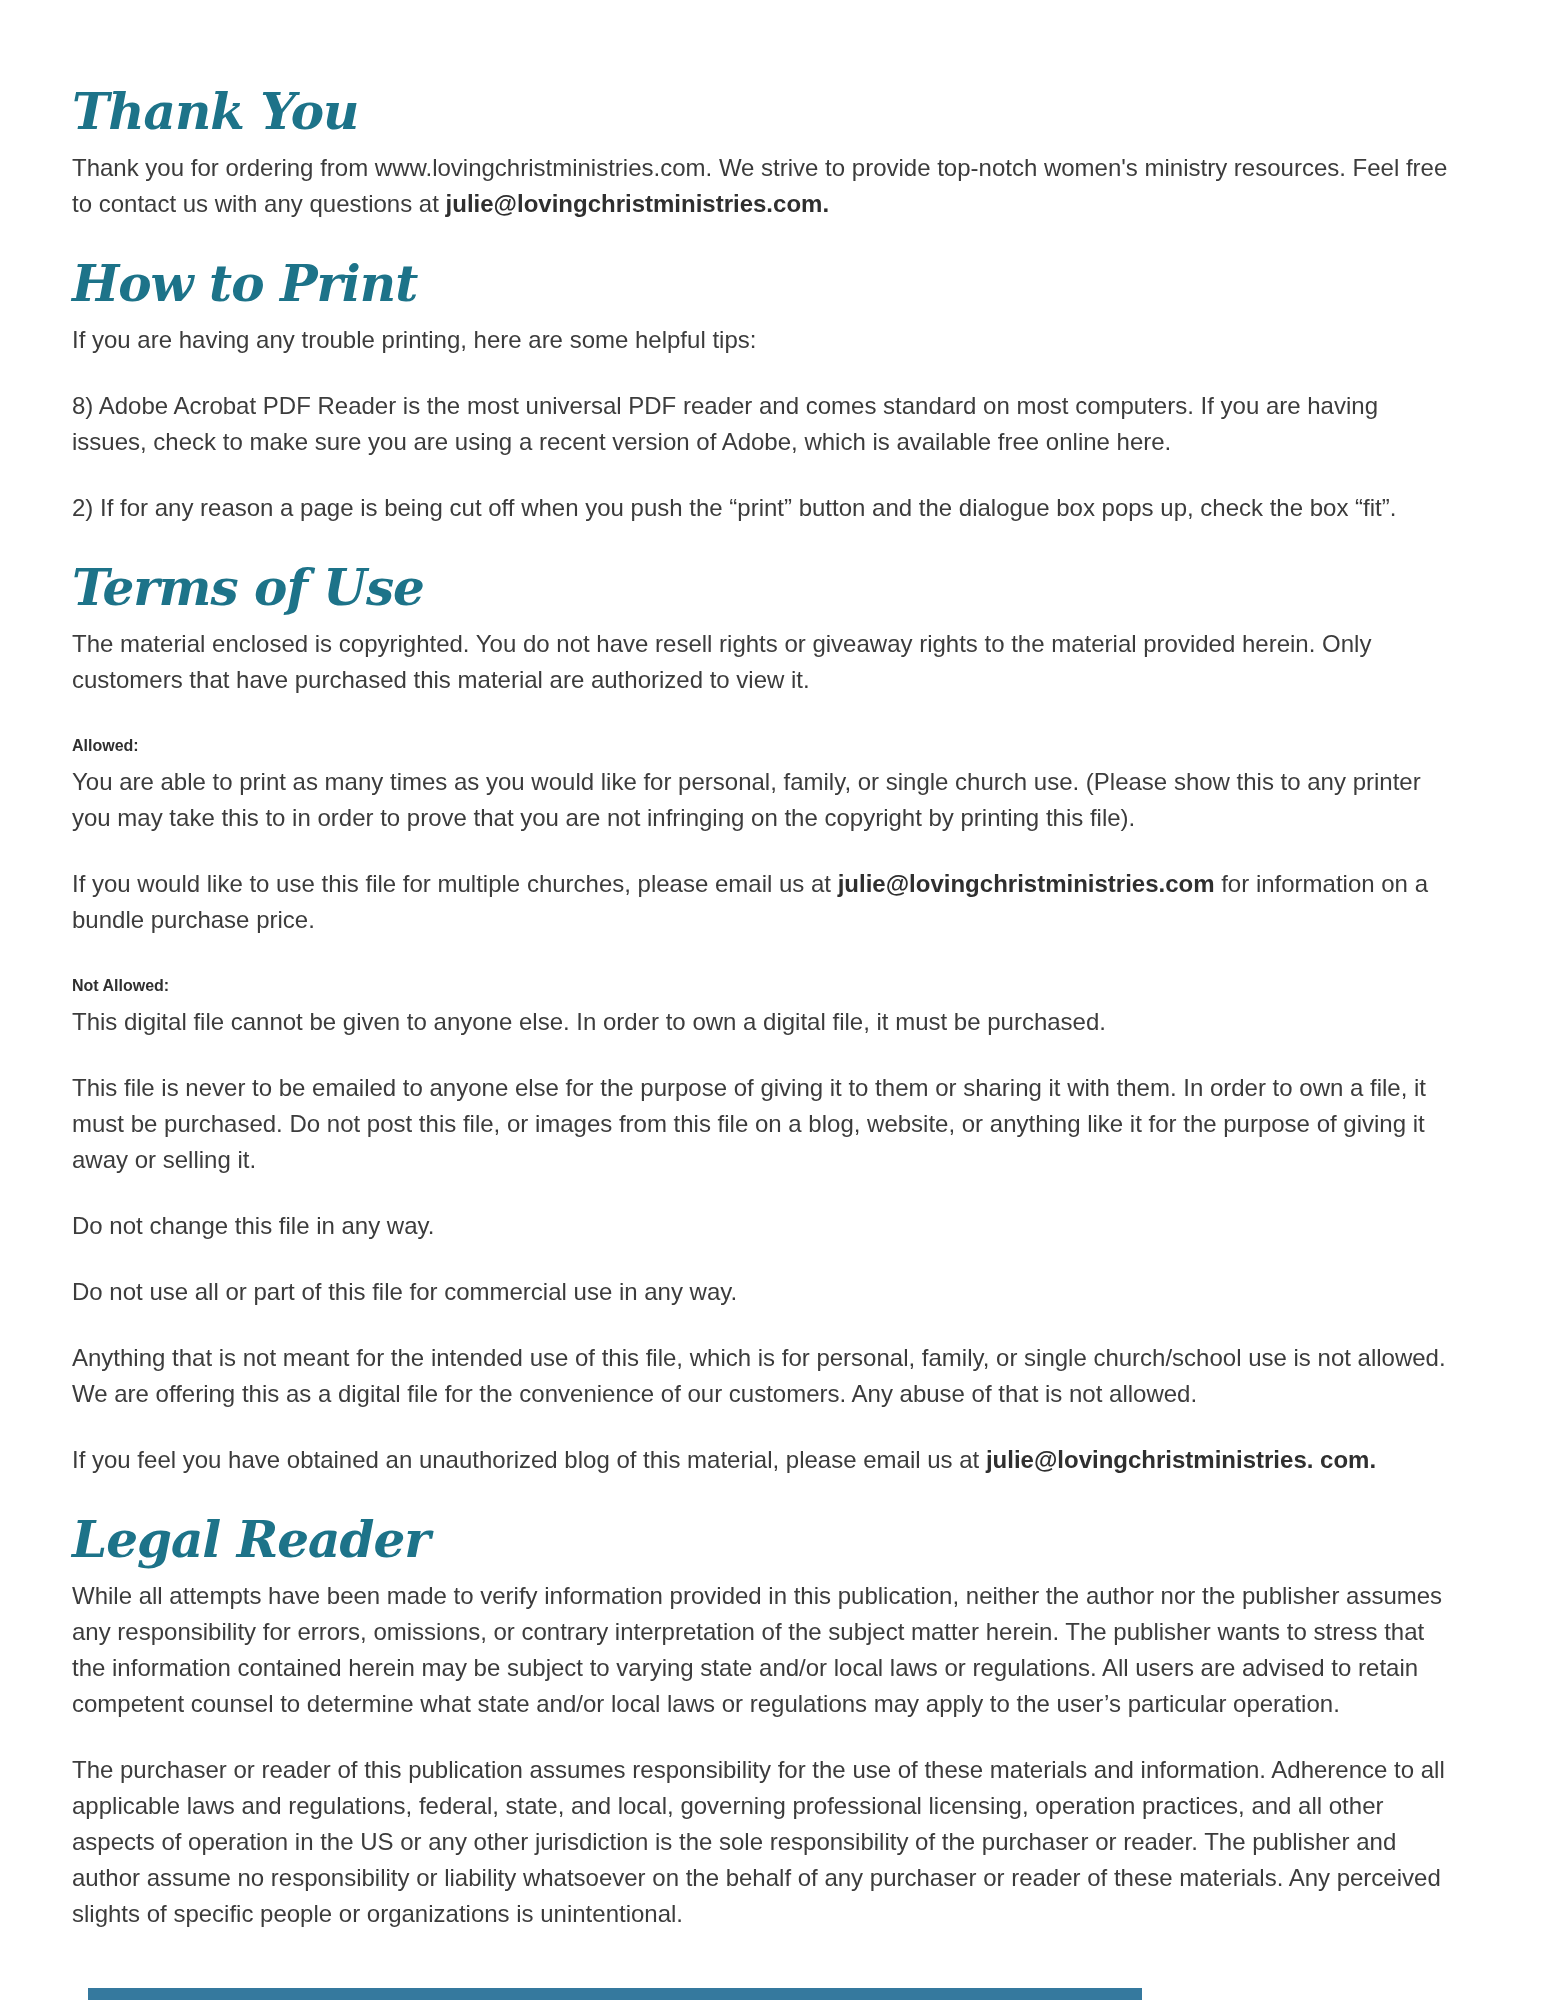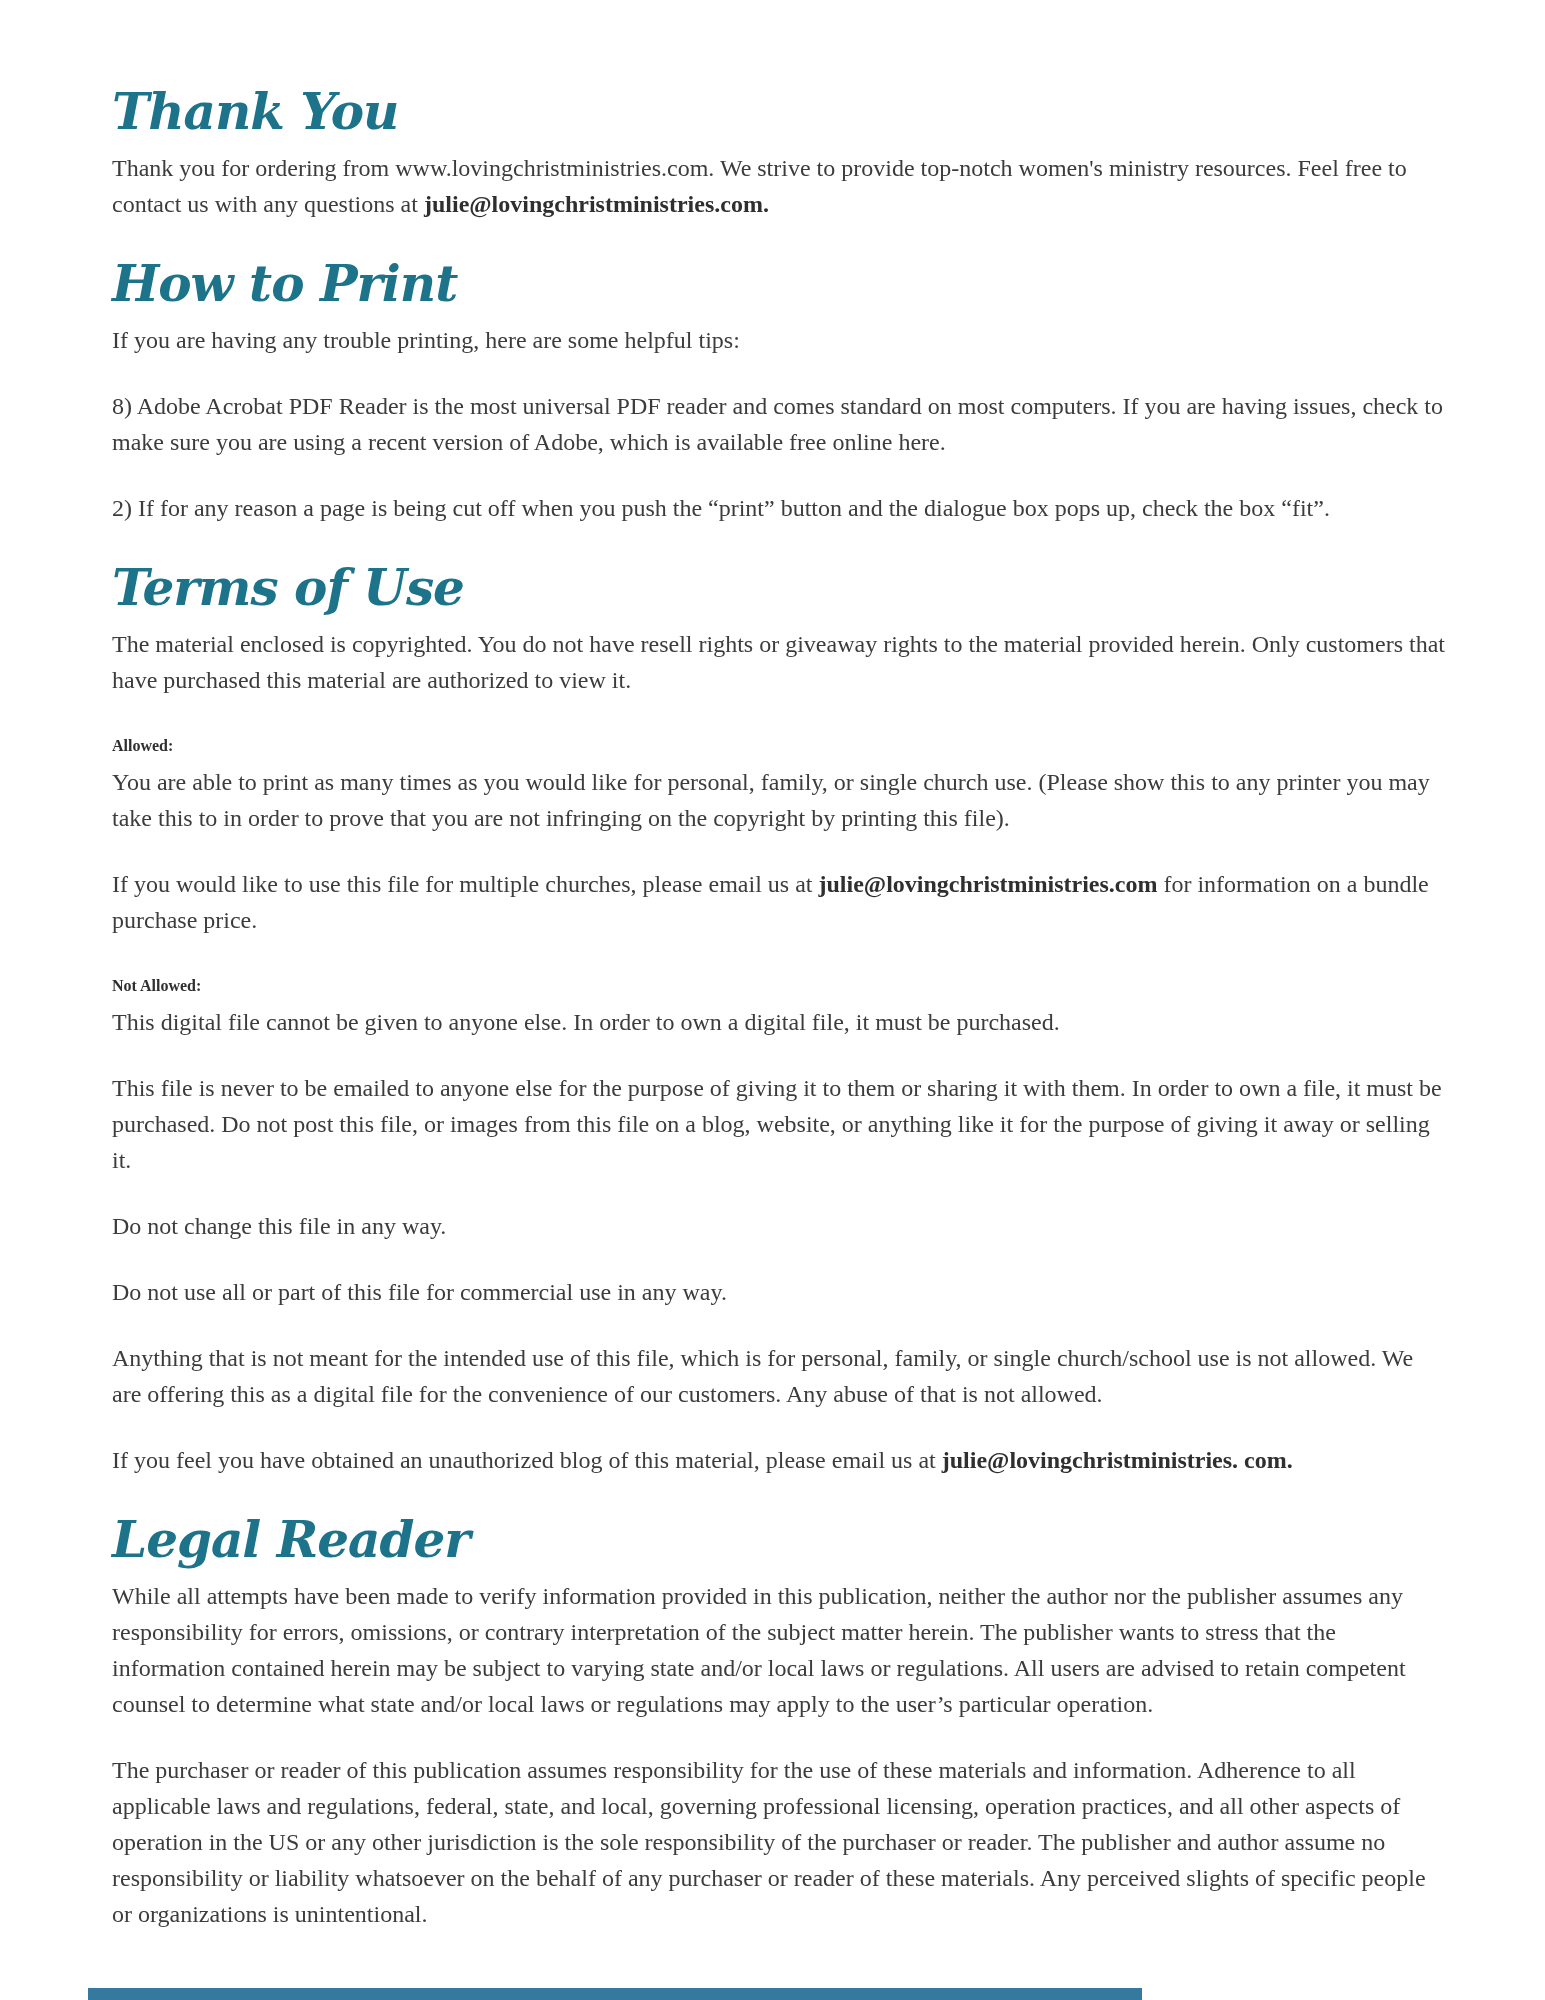--- a/index.html
+++ b/index.html
@@ -2,42 +2,41 @@
 <html><head>
 <meta charset="utf-8">
 <style>
   * { box-sizing: border-box; }
   html, body { margin: 0; padding: 0; background: #ffffff; }
   .page {
     position: relative;
     width: 1545px;
     height: 2000px;
     background: #ffffff;
-    padding: 84px 97px 0 112px;
+    padding: 84px 97px 0 72px;
     overflow: hidden;
     font-family: "Liberation Sans", sans-serif;
     color: #3c3c3c;
   }
   h2.script-heading {
     font-family: "DejaVu Serif", serif;
     font-style: italic;
     font-weight: 700;
     font-size: 50px;
     line-height: 56px;
     letter-spacing: -1px;
     color: #1d7389;
     margin: 34px 0 10px 0;
   }
   h2.script-heading.first { margin-top: 0; }
   .page p {
     font-size: 24px;
     line-height: 36px;
     margin: 0 0 30px 0;
     color: #3c3c3c;
-    font-family: Liberation Serif, serif;
   }
   .page p strong, .page .subhead { font-weight: 700; color: #2f2f2f; }
   .subhead { display: block; font-size: 16px; line-height: 36px; }
   .bottom-bar {
     position: absolute;
     left: 88px;
     top: 1988px;
     width: 1054px;
     height: 12px;
     background: #35799e;

